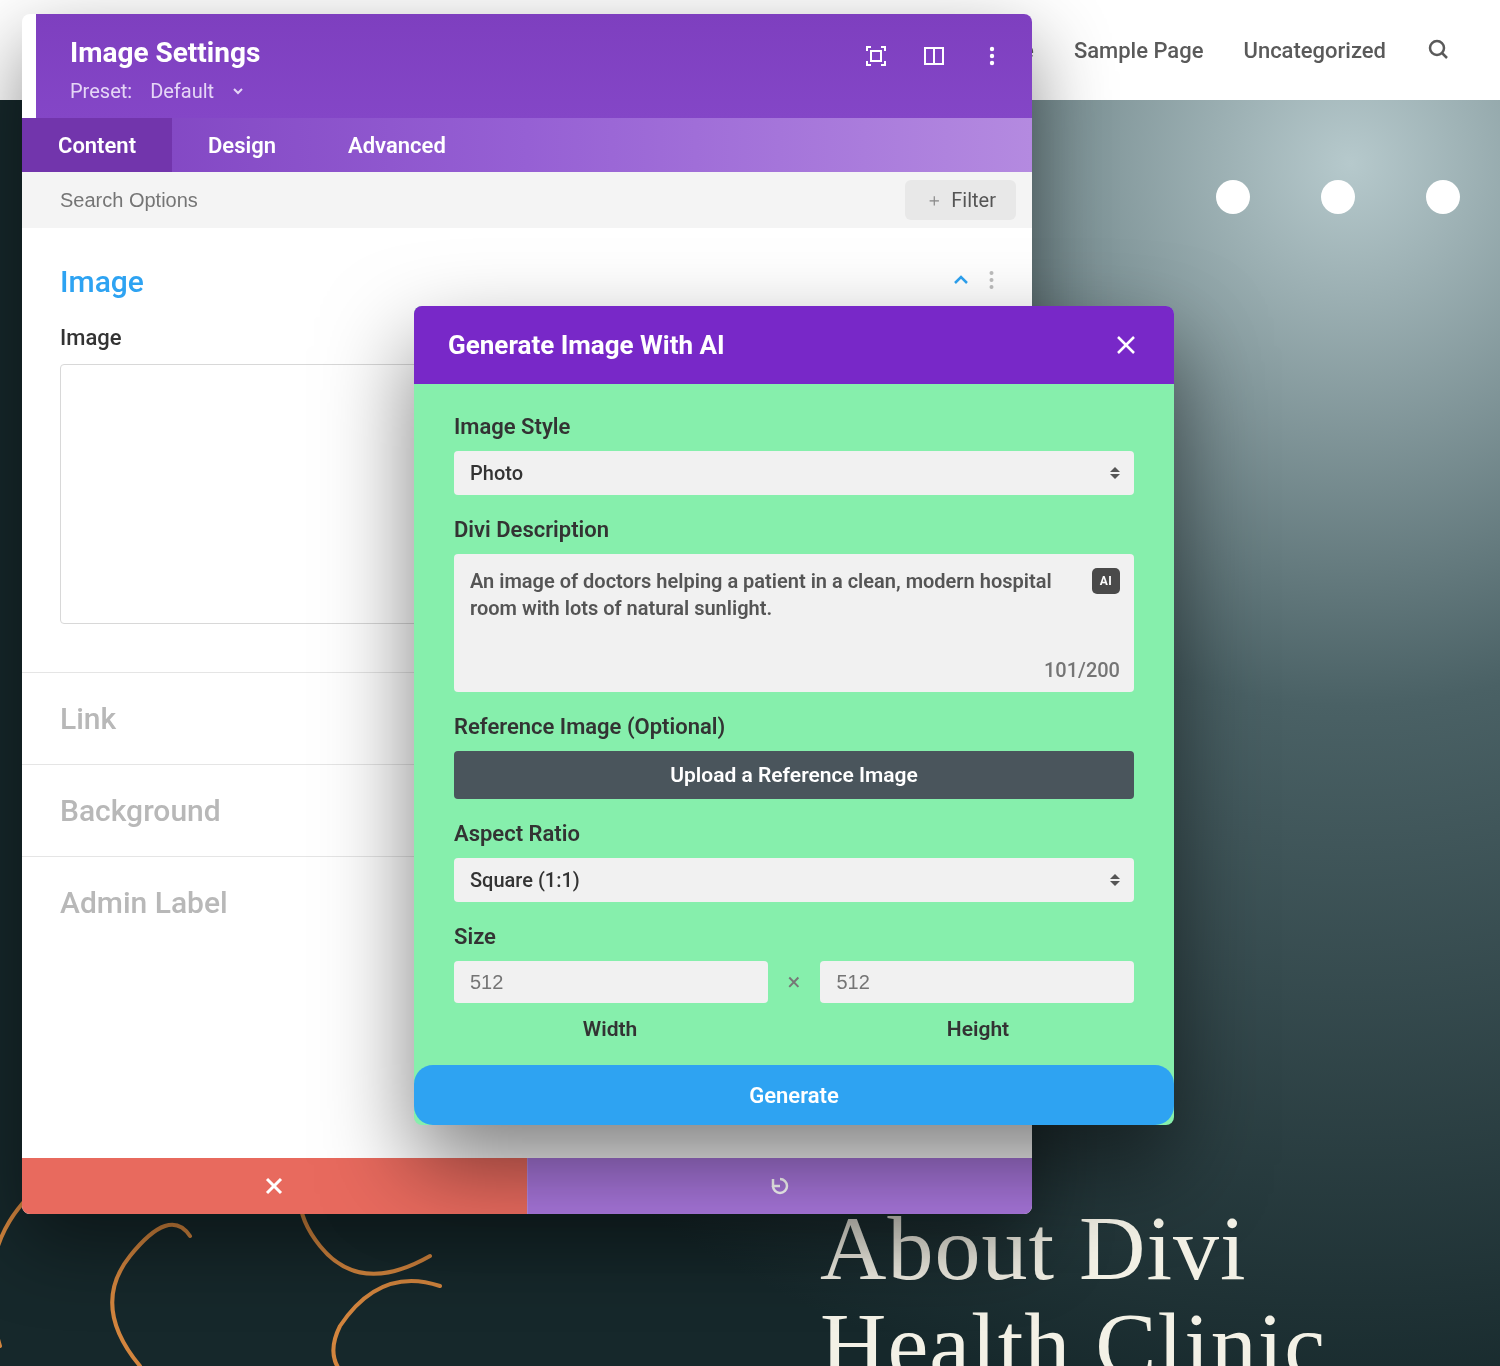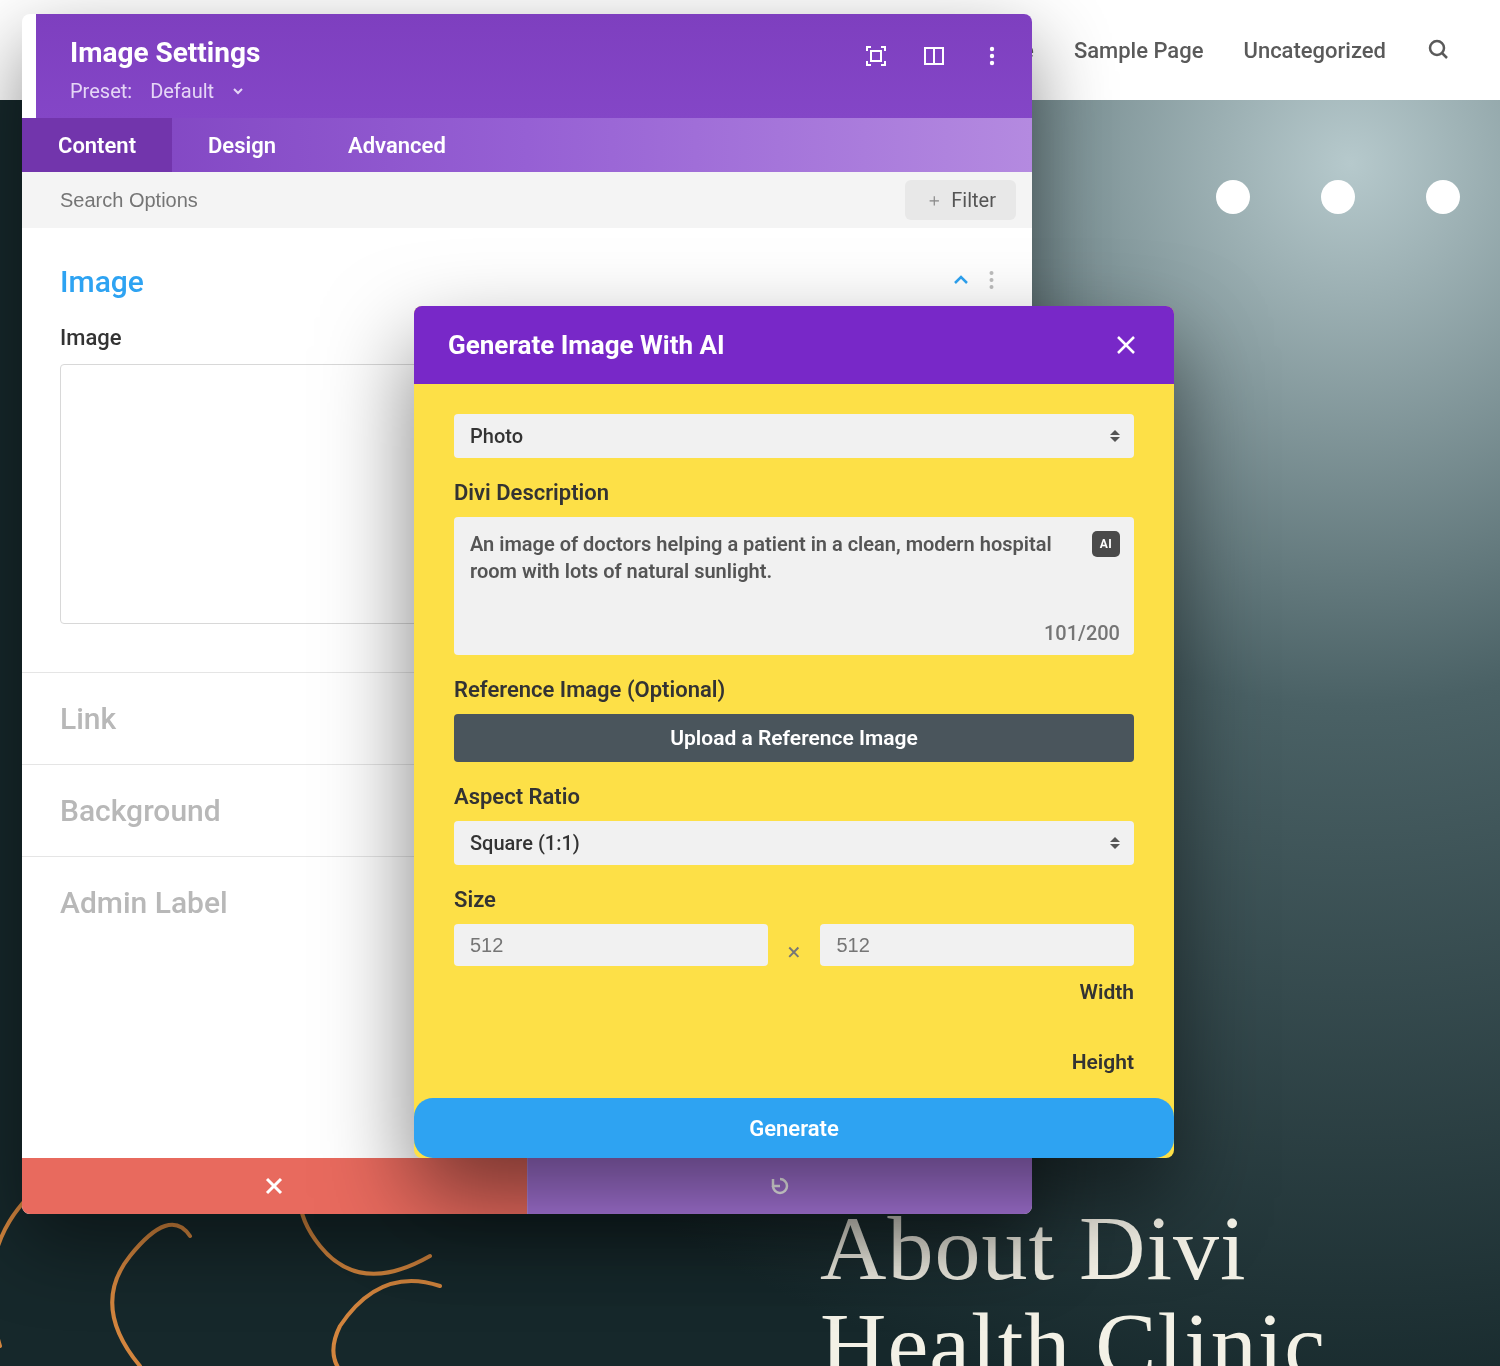--- a/index.html
+++ b/index.html
@@ -229,21 +229,21 @@
 
 
 .modal {
   position: absolute;
   left: 414px;
   top: 306px;
   width: 760px;
   border-radius: 8px;
   overflow: hidden;
   box-shadow: 0 40px 90px rgba(0,0,0,0.5);
-  background: #fde047;
+  background: #86efac;
   z-index: 10;
 }
 .modal-header {
   background: #7828c8;
   color: #fff;
   padding: 24px 34px;
   display: flex;
   align-items: center;
   justify-content: space-between;
 }
@@ -351,21 +351,21 @@
   height: 48px;
   display: flex;
   align-items: center;
   justify-content: center;
   font-size: 21px;
   font-weight: 600;
   cursor: pointer;
 }
 .size-row {
   display: flex;
-  align-items: flex-end;
+  align-items: center;
   gap: 20px;
 }
 .size-col { flex: 1; }
 .minput {
   background: #f1f1f1;
   border: none;
   border-radius: 4px;
   height: 42px;
   width: 100%;
   padding: 0 16px;
@@ -517,20 +517,21 @@
   <div class="modal-header">
     <div class="modal-title">Generate Image With AI</div>
     <div class="modal-close">
       <svg width="22" height="22" viewBox="0 0 22 22" fill="none" stroke="#fff" stroke-width="2.5">
           <line x1="3" y1="3" x2="19" y2="19"></line>
           <line x1="19" y1="3" x2="3" y2="19"></line>
         </svg>
     </div>
   </div>
   <div class="modal-body">
+    <div class="mlabel">Image Style</div>
     <div class="mselect">
       <span>Photo</span>
       <span class="mselect-caret">
           <span class="caret-up"></span>
           <span class="caret-down"></span>
         </span>
     </div>
 
     <div class="mlabel">Divi Description</div>
     <div class="mtextarea-wrap">
@@ -554,21 +555,21 @@
     <div class="mlabel">Size</div>
     <div class="size-row">
       <div class="size-col">
         <input class="minput" placeholder="512" style="">
       </div>
       <div class="size-x">×</div>
       <div class="size-col">
         <input class="minput" placeholder="512" style="">
       </div>
     </div>
-    <div class="size-row" style="gap:16px;flex-direction:column;">
+    <div class="size-row" style="gap:16px;">
       <div class="size-col">
           <div class="size-sublabel">Width</div>
         </div>
       <div style="width:24px"></div>
       <div class="size-col">
           <div class="size-sublabel">Height</div>
         </div>
     </div>
   </div>
   <div class="modal-generate">Generate</div>

